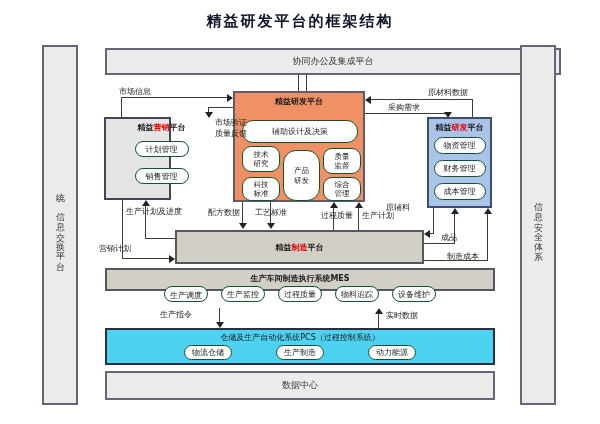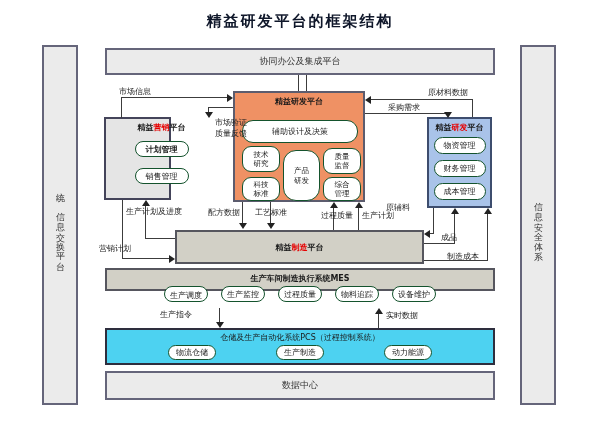--- a/index.html
+++ b/index.html
@@ -32,38 +32,38 @@
   .fl{position:absolute;font-size:8px;color:#222;white-space:nowrap;}
   .fl2{position:absolute;font-size:8px;color:#222;line-height:11px;margin-left:19px;}
 </style>
 </head>
 <body>
 
 <div class="stage">
 
   <div class="title">精益研发平台的框架结构</div>
 
-  <div class="bx hbar" style="left:105px;top:48px;width:390px;height:27px;">
+  <div class="bx hbar" style="left:105px;top:48px;width:456px;height:27px;">
     <span>协同办公及集成平台</span>
   </div>
   <div class="bx vbar" style="left:42px;top:45px;width:36px;height:360px;">
     <span>统一信息交换平台</span>
   </div>
   <div class="bx vbar" style="left:520px;top:45px;width:36px;height:360px;">
     <span>信息安全体系</span>
   </div>
   <div class="bx hbar" style="left:105px;top:371px;width:390px;height:29px;">
     <span>数据中心</span>
   </div>
 
   <div class="bx teal stack" style="left:104px;top:117px;width:67px;height:83px;">
     <div class="boxtitle">
       <span>精益</span><span class="red">营销</span><span>平台</span>
     </div>
-    <div class="pill" style="width:54px;height:16px;margin-top:8px;font-weight:bold;">
+    <div class="pill" style="width:54px;height:16px;margin-top:8px;">
       <span>计划管理</span>
     </div>
     <div class="pill" style="width:54px;height:16px;margin-top:11px;">
       <span>销售管理</span>
     </div>
   </div>
 
   <div class="bx orange" style="left:233px;top:91px;width:132px;height:111px;">
     <div class="boxtitle">精益研发平台</div>
     <div class="pill" style="position:absolute;left:7px;top:27px;width:116px;height:23px;border-radius:11px;">
@@ -123,21 +123,21 @@
         <span>物料追踪</span>
         </div>
       <div class="pill" style="width:44px;height:16px;">
         <span>设备维护</span>
         </div>
     </div>
   </div>
 
   <div class="bx cyan" style="left:105px;top:328px;width:390px;height:37px;">
     <div class="boxtitle" style="margin-top:2px;font-weight:normal;">仓储及生产自动化系统PCS（过程控制系统）</div>
-    <div class="row" style="margin-top:2px;gap:60px;">
+    <div class="row" style="margin-top:2px;gap:44px;">
       <div class="pill" style="width:48px;height:15px;">
         <span>物流仓储</span>
         </div>
       <div class="pill" style="width:48px;height:15px;">
         <span>生产制造</span>
         </div>
       <div class="pill" style="width:48px;height:15px;">
         <span>动力能源</span>
         </div>
     </div>

